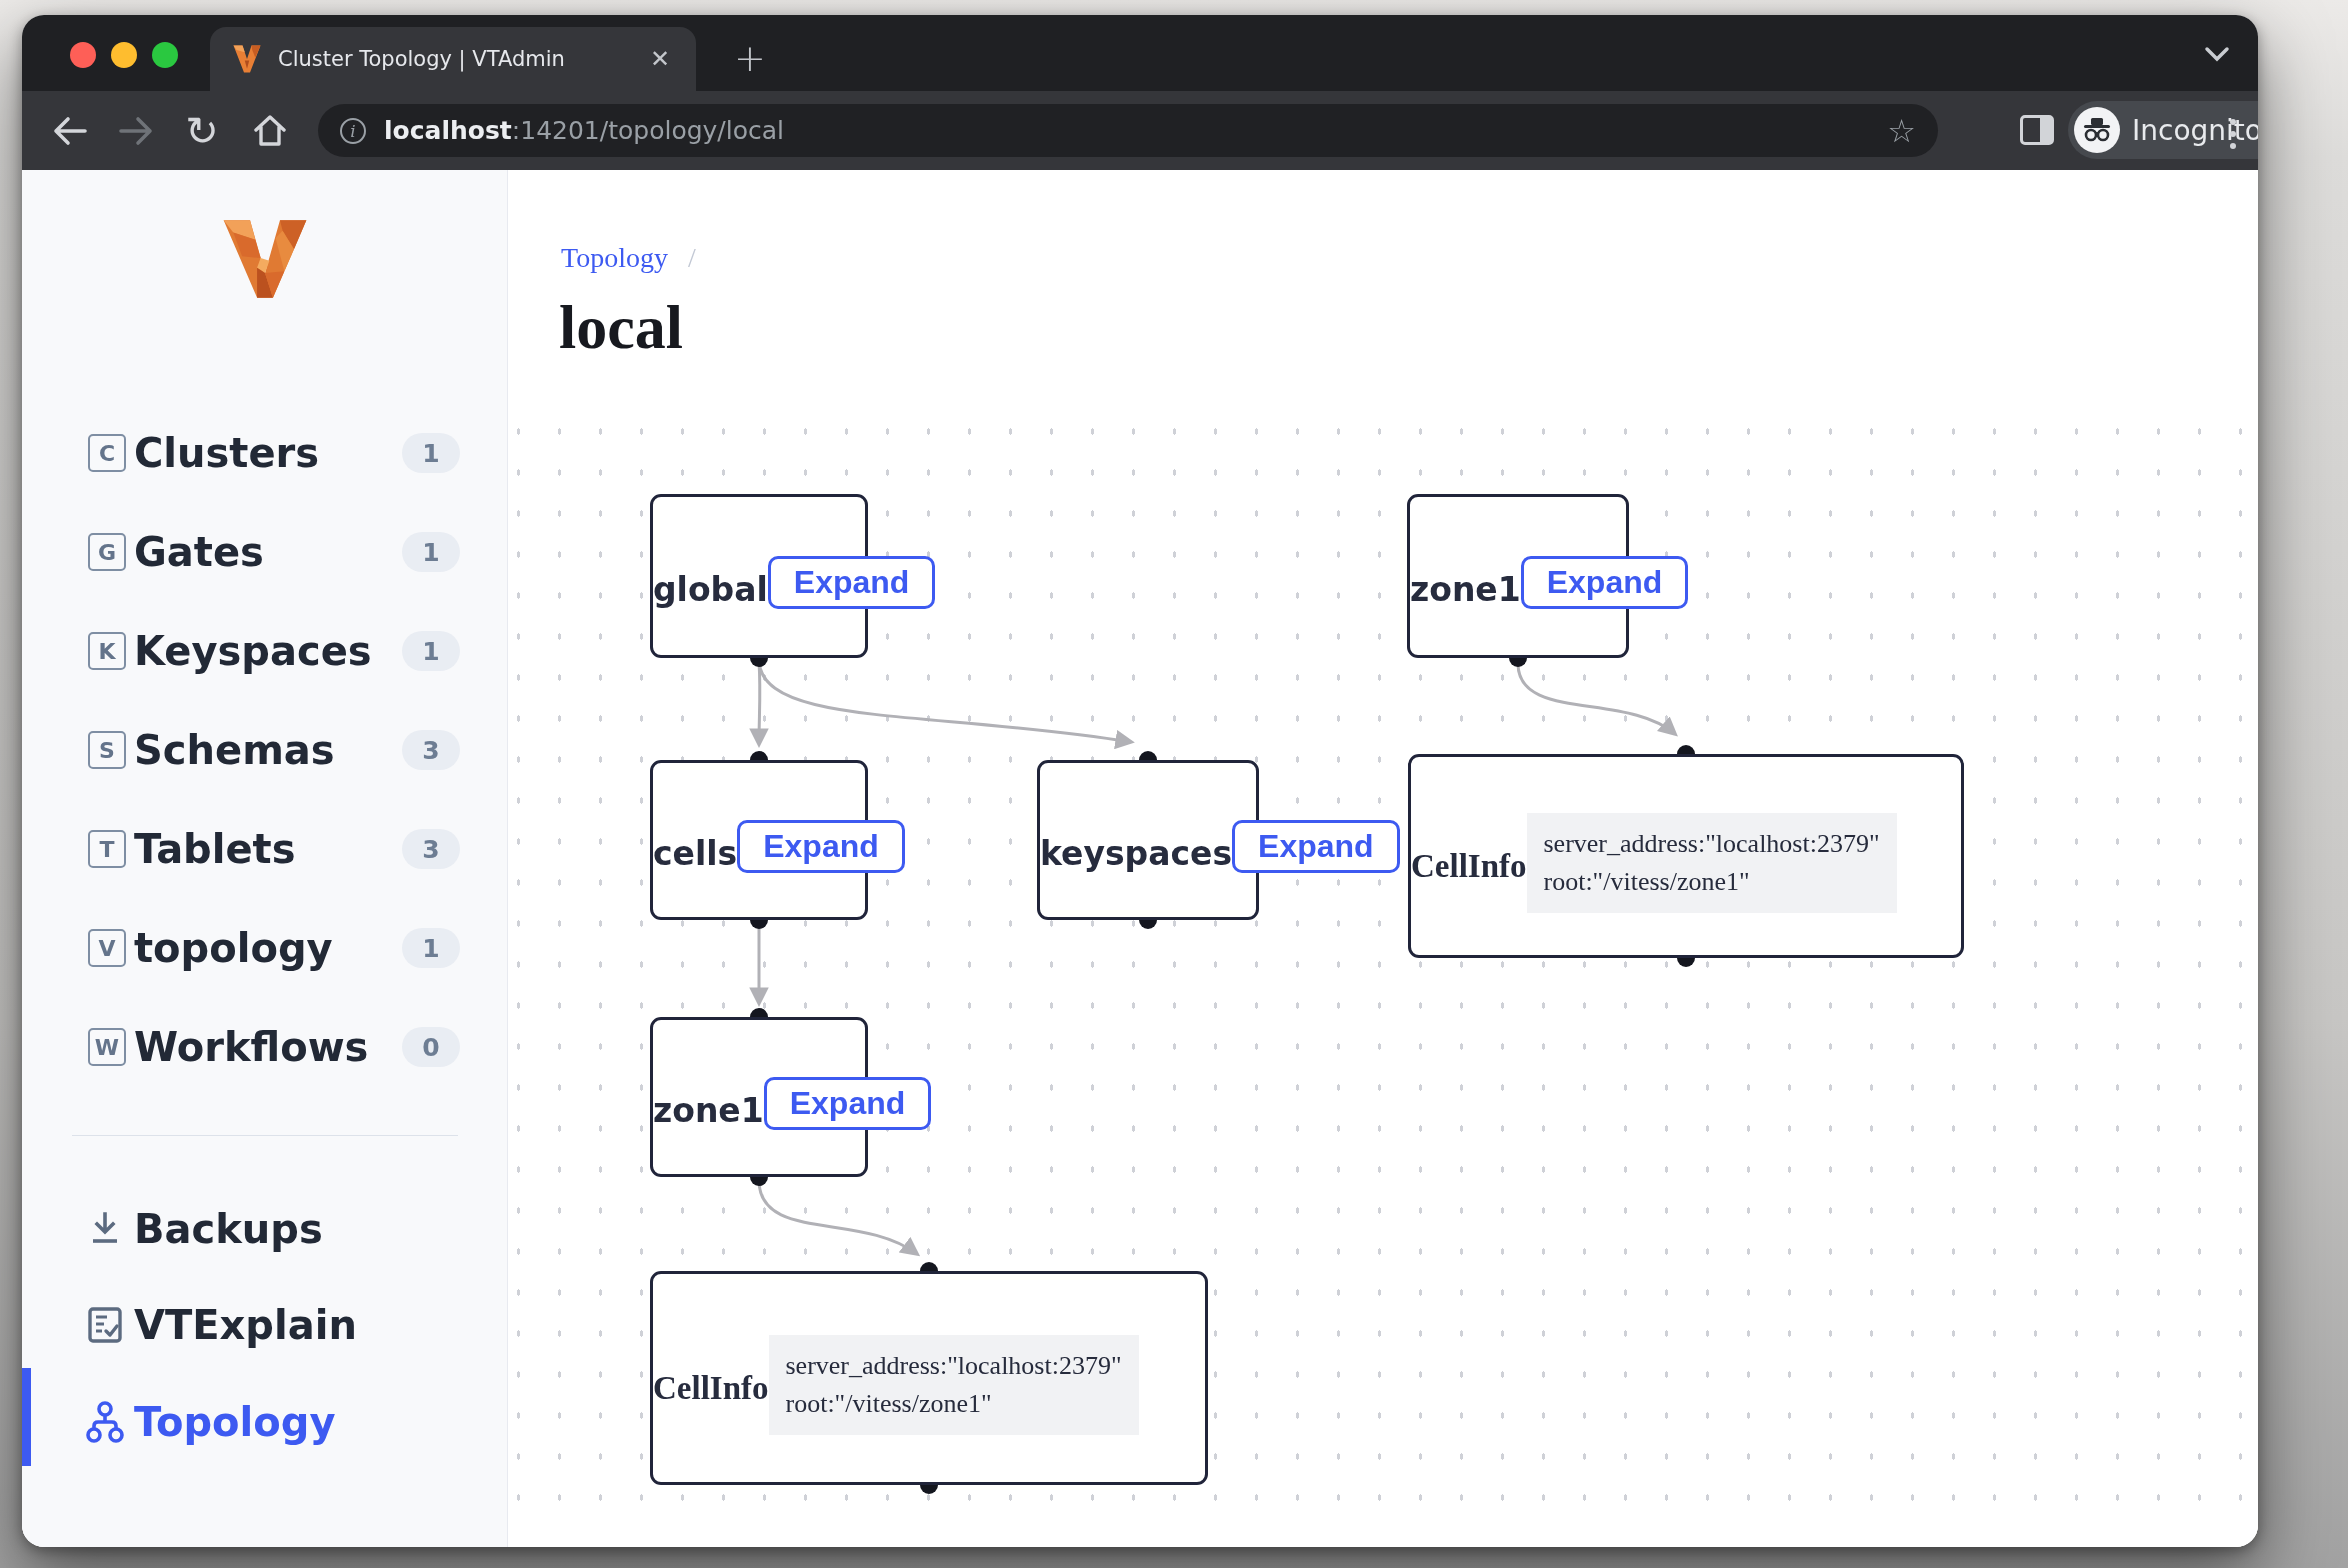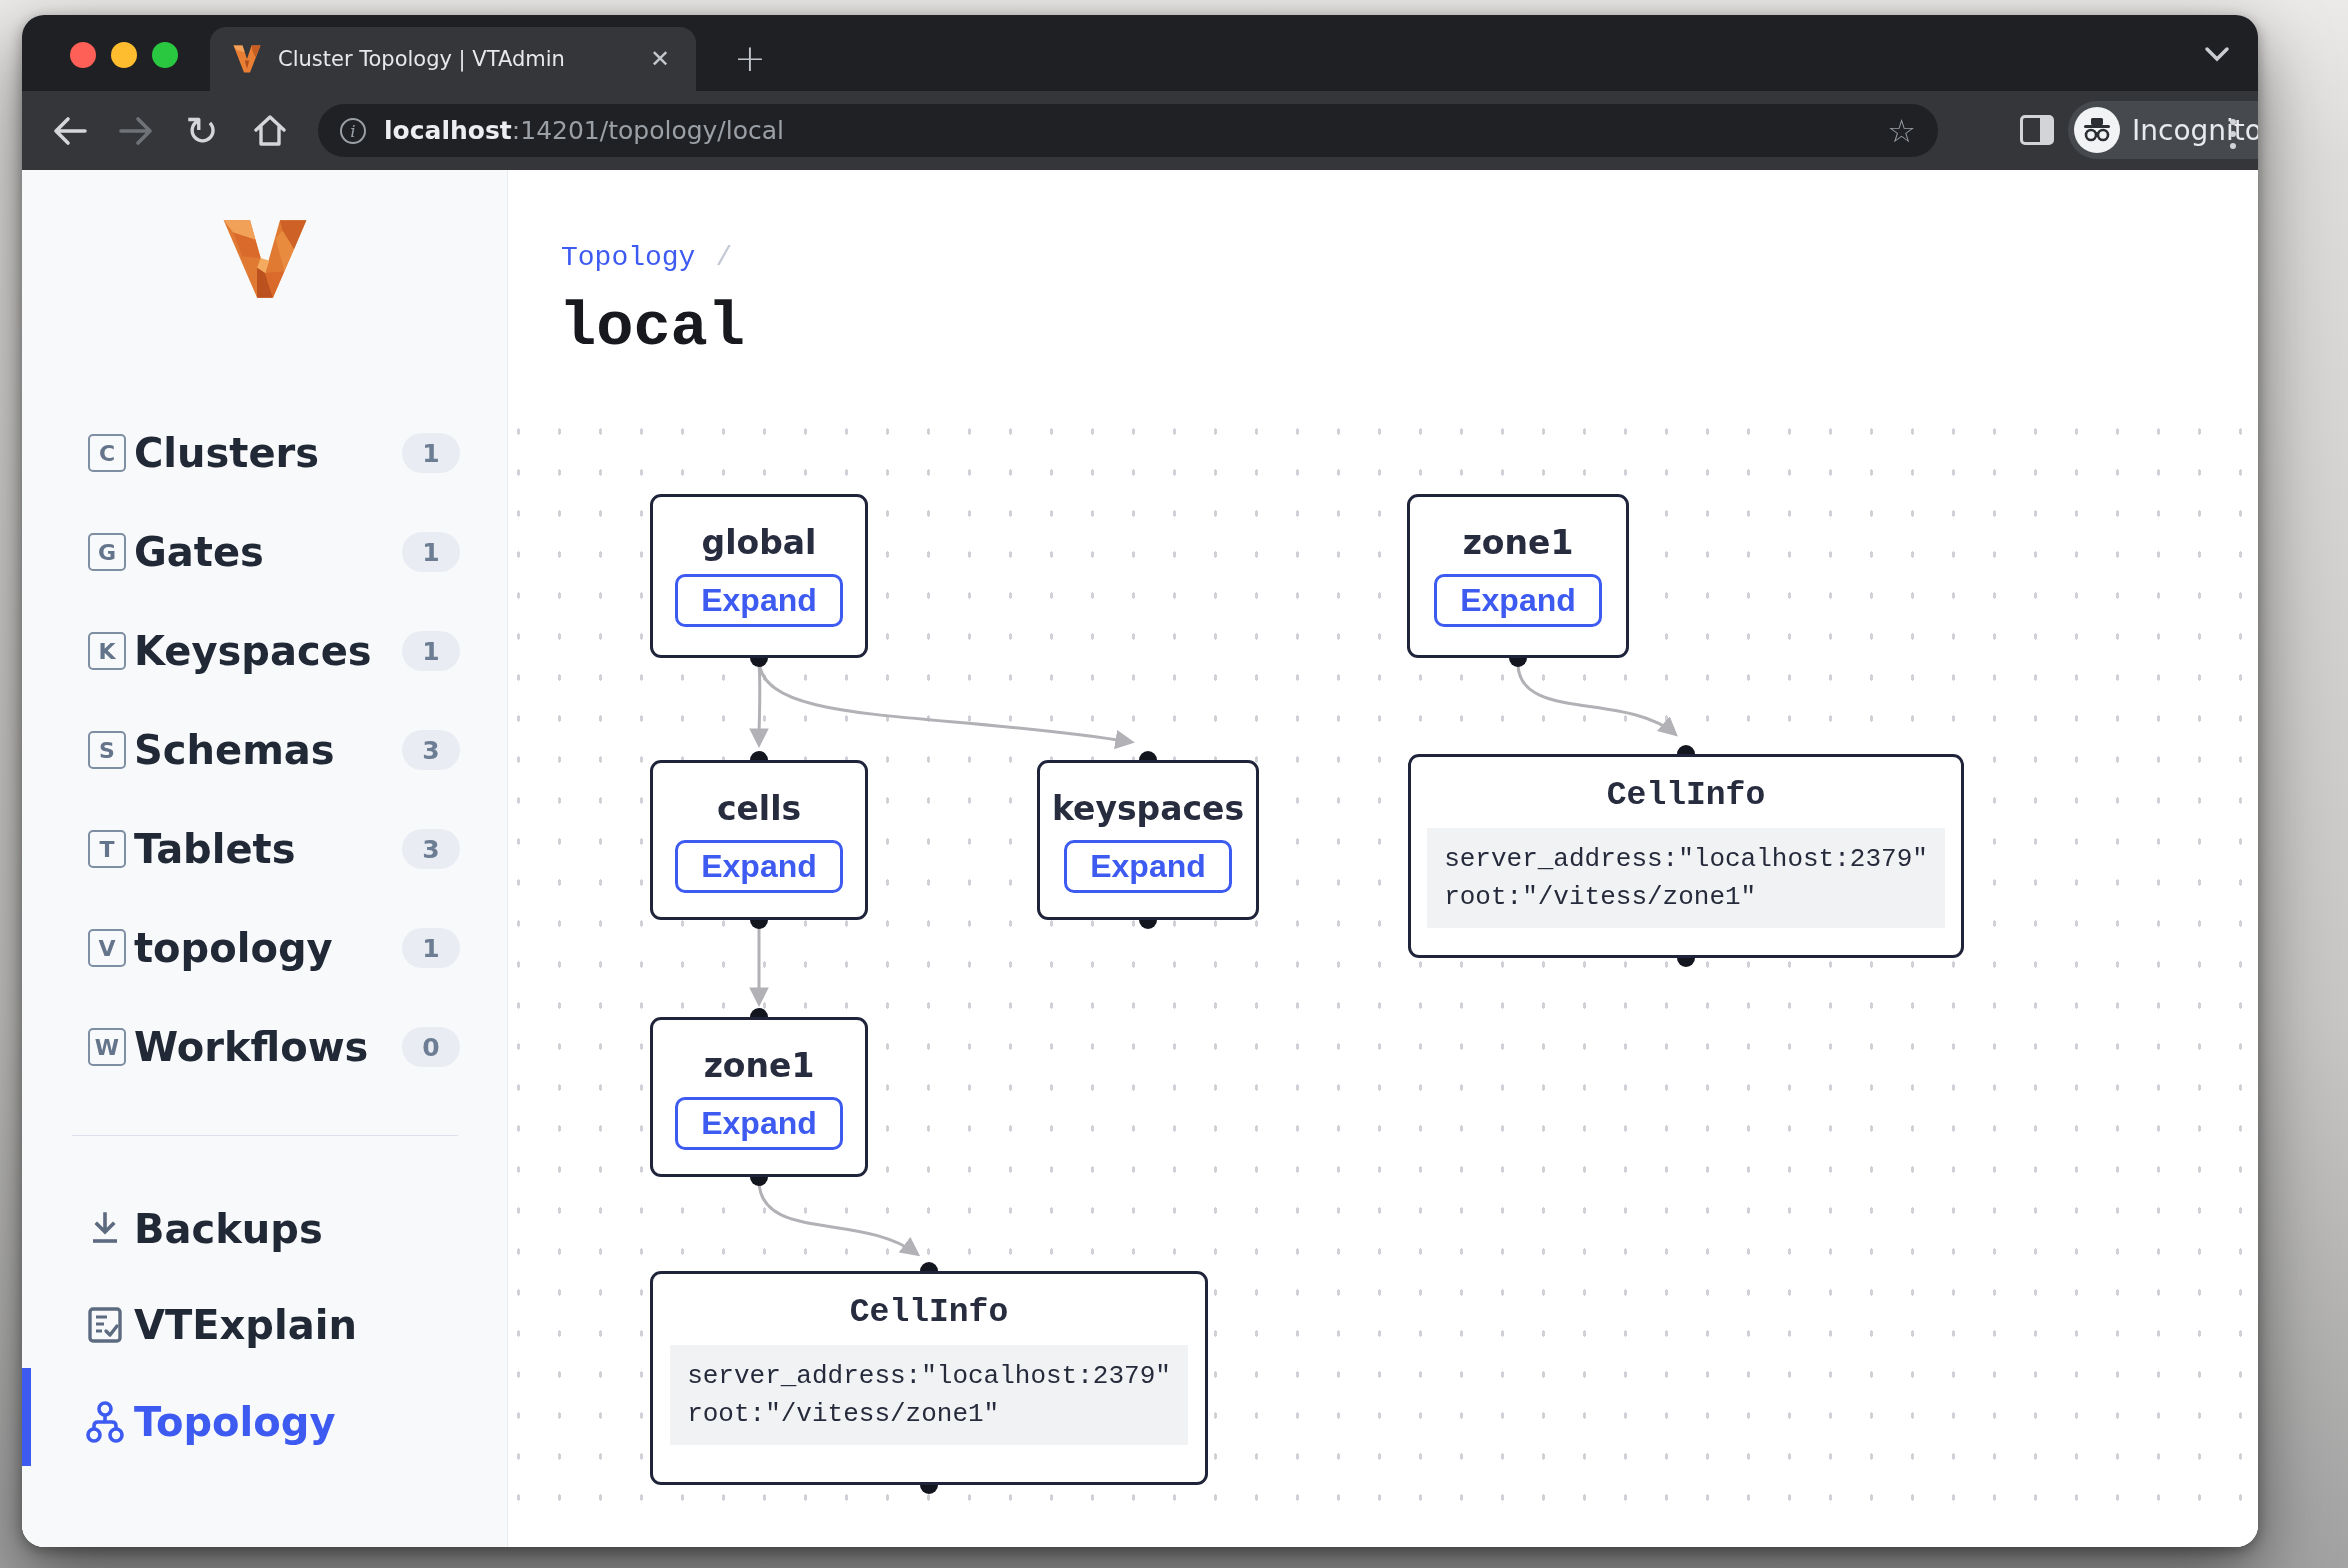--- a/index.html
+++ b/index.html
@@ -2,21 +2,21 @@
 <html><head>
 <meta charset="utf-8">
 <style>
   * { margin:0; padding:0; box-sizing:border-box; }
   html,body { width:2348px; height:1568px; overflow:hidden; }
   body {
     font-family:"DejaVu Sans", "Liberation Sans", sans-serif;
     background:linear-gradient(180deg,#eceae8 0%,#dddcda 10%,#c7c6c4 65%,#a2a2a2 100%);
     position:relative;
   }
-  .mono { font-family:Liberation Mono, monospace; }
+  .mono { font-family:Liberation Serif, serif; }
 
   
   .window {
     position:absolute; left:22px; top:15px; width:2236px; height:1532px;
     border-radius:22px; overflow:hidden; background:#fff;
     box-shadow:0 28px 70px rgba(0,0,0,.5), 0 4px 14px rgba(0,0,0,.35);
   }
   .tabstrip { position:absolute; left:0; top:0; width:100%; height:76px; background:#1f2023; }
   .lights { position:absolute; left:48px; top:27px; display:flex; gap:15px; }
   .light { width:26px; height:26px; border-radius:50%; }
@@ -74,21 +74,21 @@
   
   .pane { position:absolute; left:487px; top:0; width:1817px; height:1377px; background:#fff; }
   .gridbg { position:absolute; left:0; top:258px; right:6px; bottom:28px;
     background-image:radial-gradient(ellipse 1.6px 3.2px at center, #cfd1d7 98%, transparent 100%);
     background-size:41px 41px; background-position:30px 24px; }
   .crumb { position:absolute; left:52px; top:72px; font-size:28px; color:#3d5af1; }
   .crumb .sep { color:#c2c8d4; margin-left:20px; }
   .page-title { position:absolute; left:50px; top:122px; font-size:62px; font-weight:700; color:#17191f; }
 
   .node { position:absolute; background:#fff; border:3.5px solid #20243a; border-radius:11px;
-    display:flex; flex-direction:column; align-items:center; }
+    display:flex; flex-direction:row; align-items:center; }
   .node-title { font-size:33px; font-weight:700; color:#272c3e; margin-top:26px; }
   .expand-btn { margin-top:12px; border:3.5px solid #3d5af1; border-radius:10px; background:#fff;
     color:#3d5af1; font-size:32px; font-weight:700; padding:5px 23px;
     font-family:Liberation Sans, sans-serif; }
   .cellinfo .node-title { margin-top:20px; }
   .code-block { margin-top:14px; background:#f1f2f4; padding:12px 17px; text-align:left;
     font-size:26px; line-height:38px; color:#262b3c; white-space:pre; }
 
   .edges { position:absolute; left:0; top:0; pointer-events:none; }
 </style>

